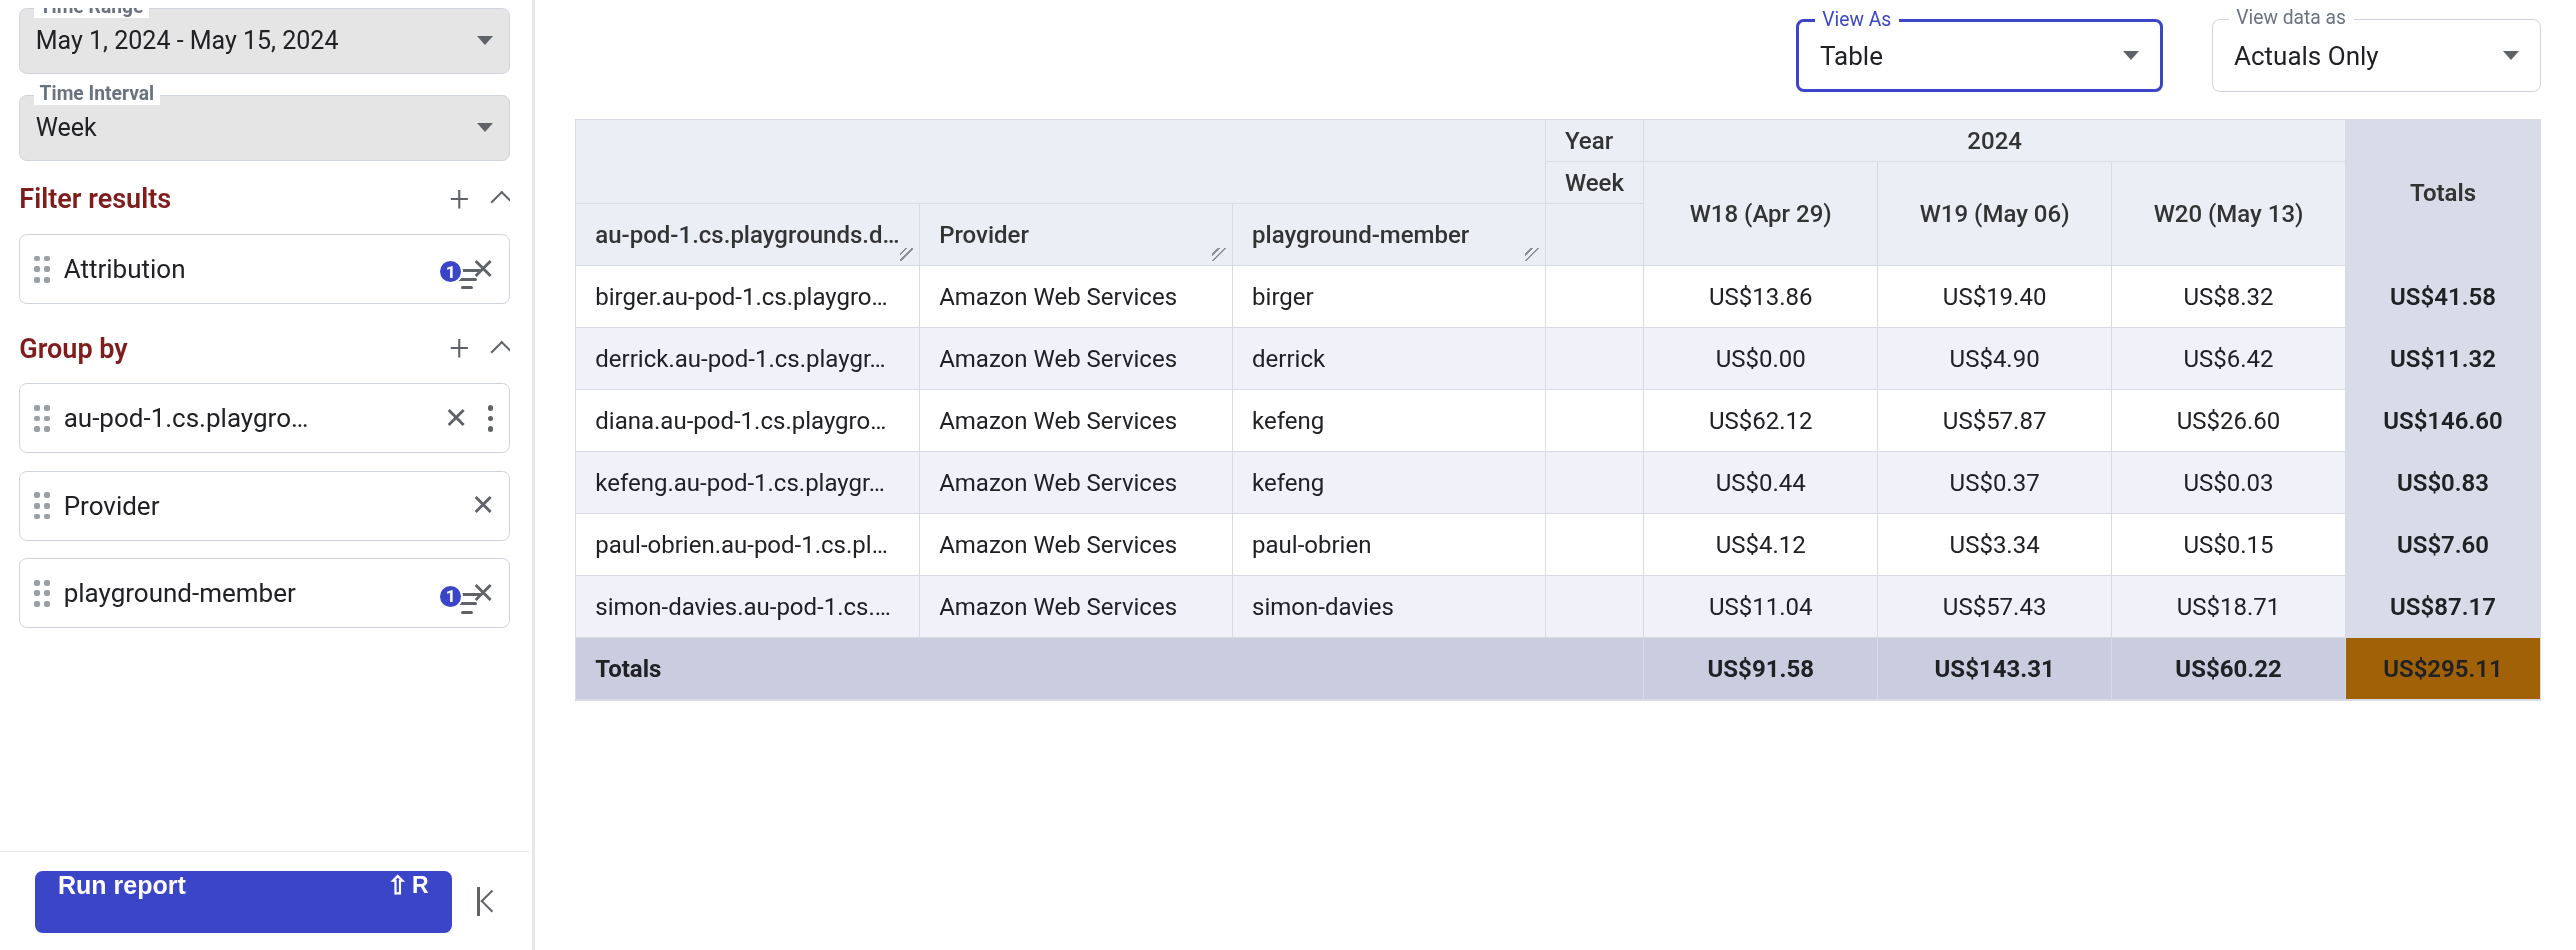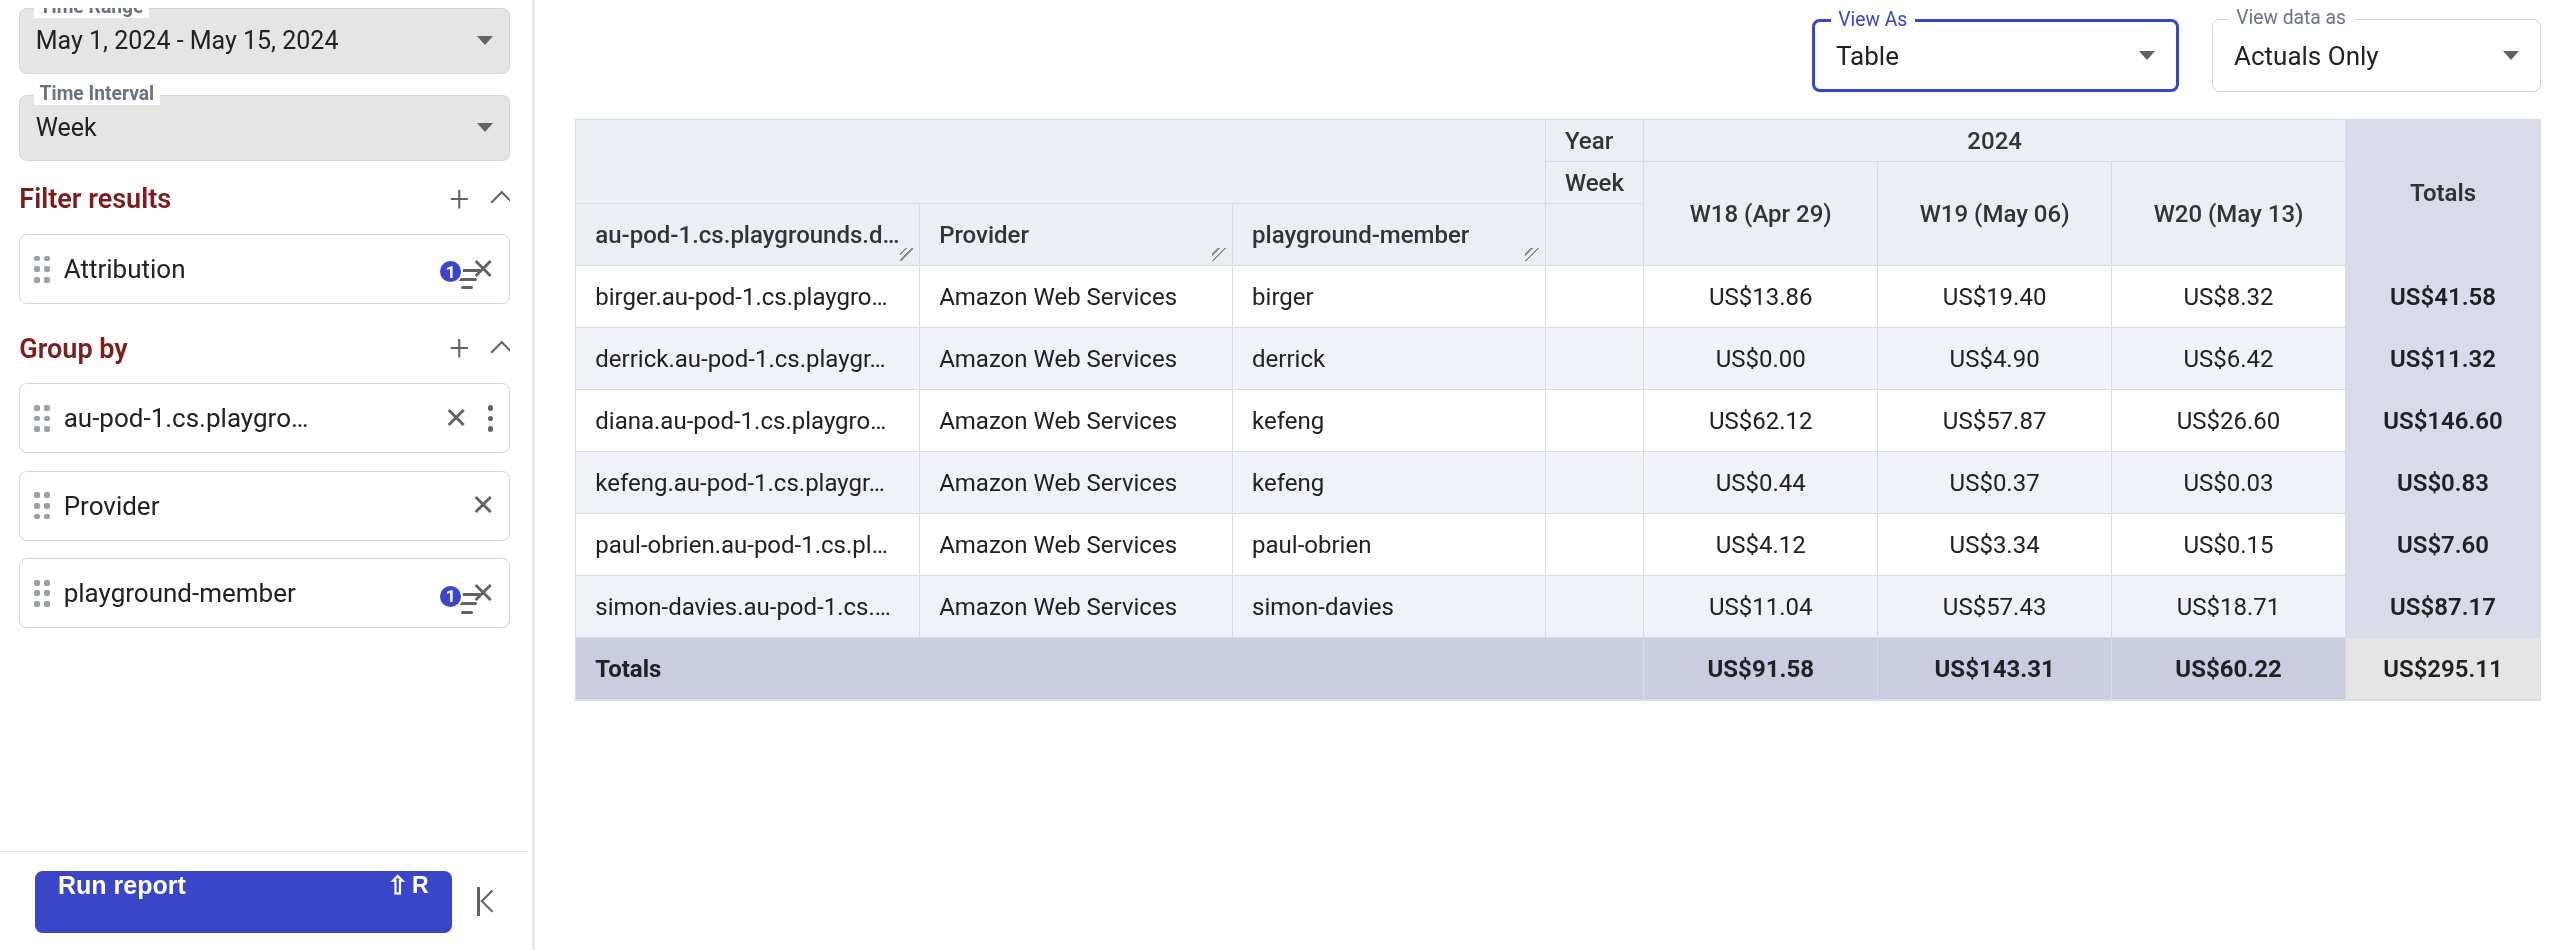--- a/index.html
+++ b/index.html
@@ -185,21 +185,21 @@
     transform: rotate(45deg);
   }
 
   
   .main {
     flex: 1;
     padding: 19.3px 35px 0 46px;
     position: relative;
   }
   .main-header {
-    display: flex; justify-content: flex-end; gap: 33px;
+    display: flex; justify-content: flex-end; gap: 49px;
     margin-bottom: 27px;
   }
   .select-box {
     position: relative;
     border: 1.9px solid #cfd4dc;
     border-radius: 7.7px;
     height: 73px;
     min-width: 329px;
     display: flex; align-items: center; justify-content: space-between;
     padding: 0 21px;
@@ -513,20 +513,20 @@
             <td class="data num">US$18.71</td>
             <td class="totals-col">US$87.17</td>
           </tr>
         </tbody>
       <tfoot>
         <tr>
           <td colspan="4">Totals</td>
           <td class="num">US$91.58</td>
           <td class="num">US$143.31</td>
           <td class="num">US$60.22</td>
-          <td class="num totals-col" style="background:#e5e5e5">US$295.11</td>
+          <td class="num totals-col" style="background:#a16207">US$295.11</td>
         </tr>
       </tfoot>
     </table>
 
   </main>
 </div>
 
 
 </body></html>

